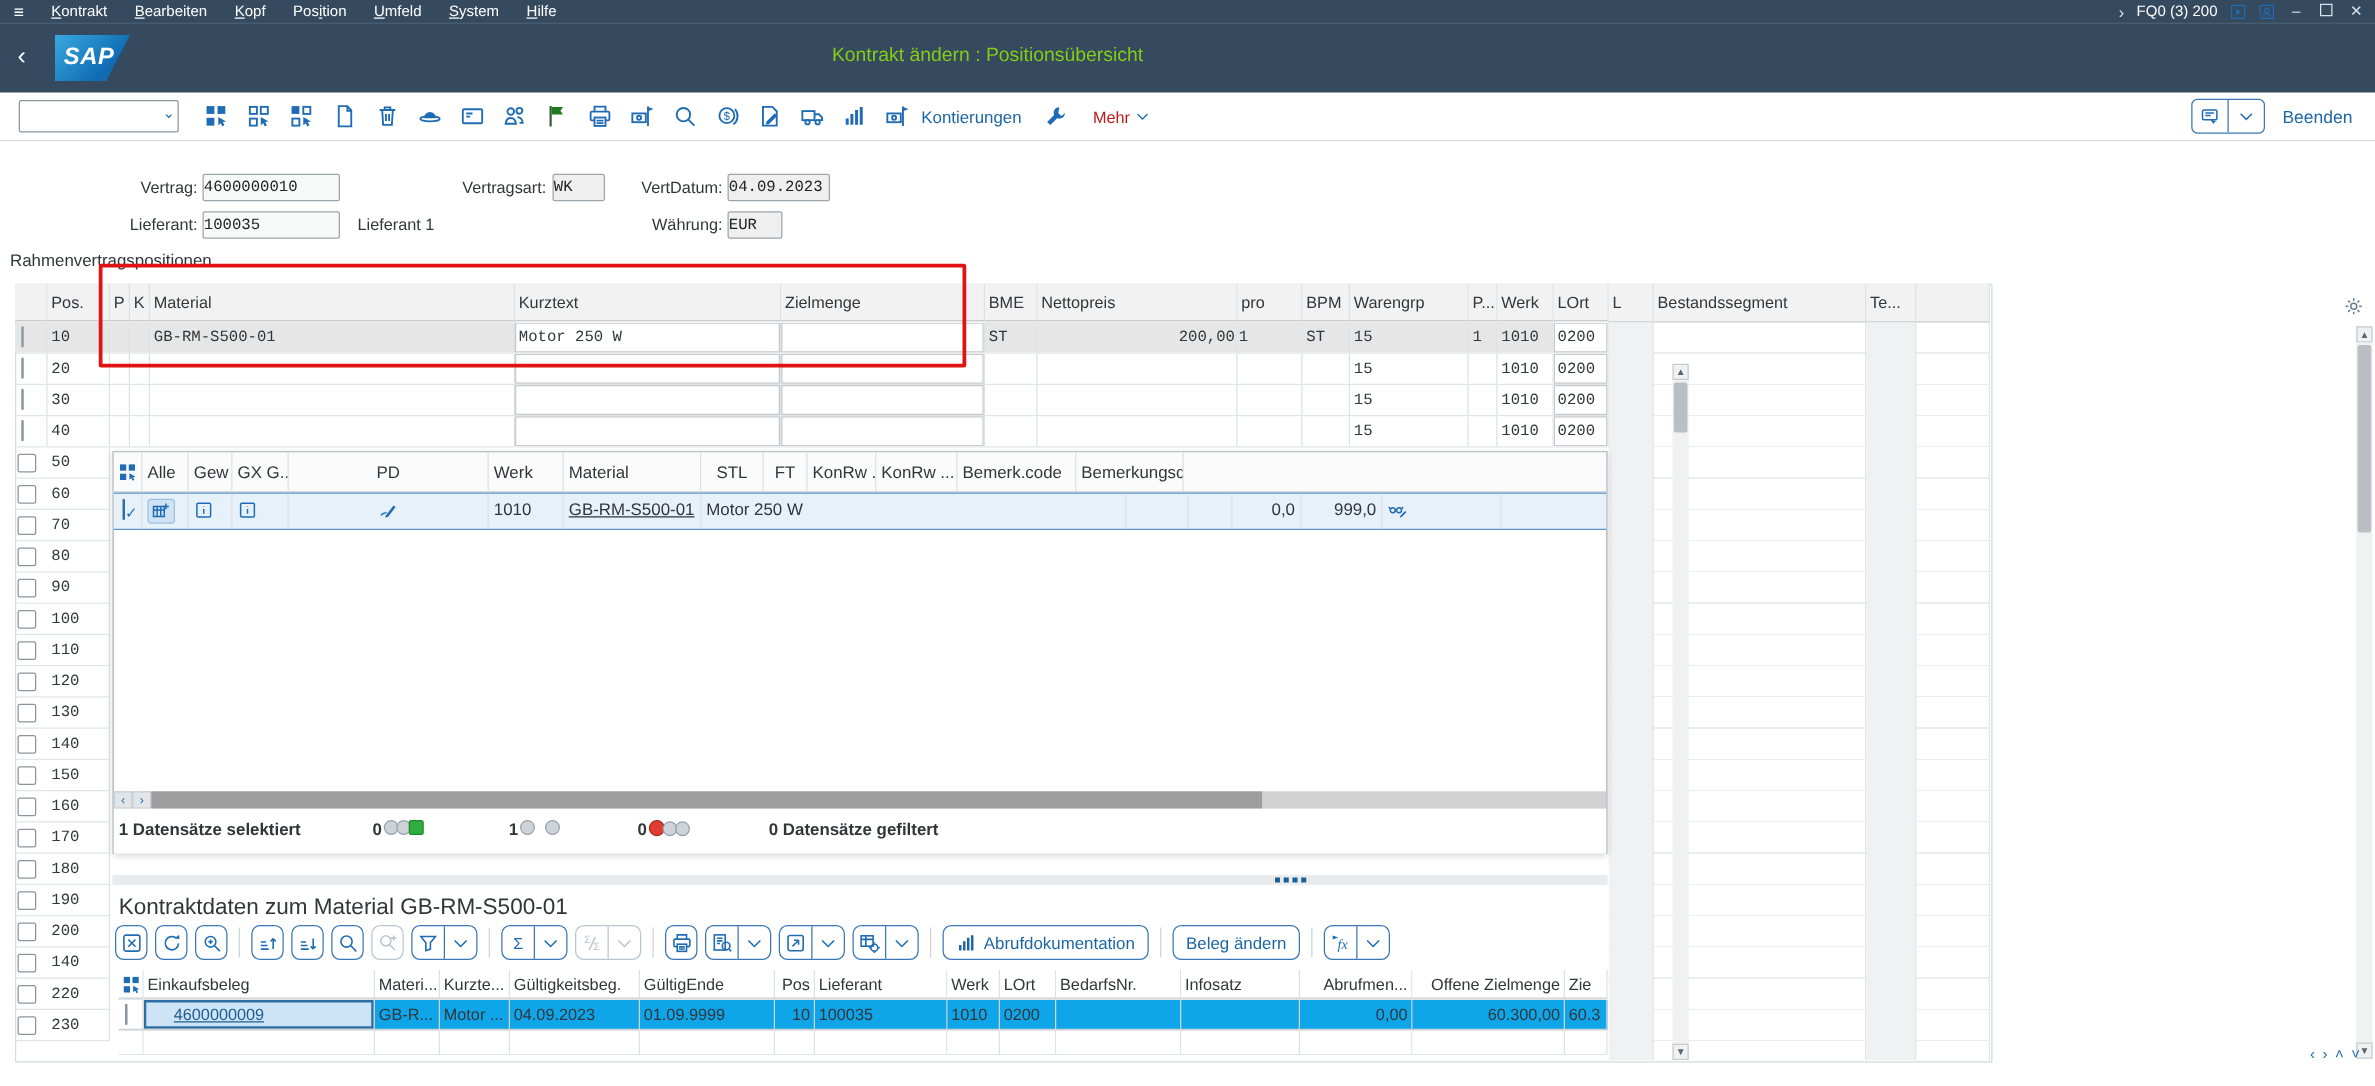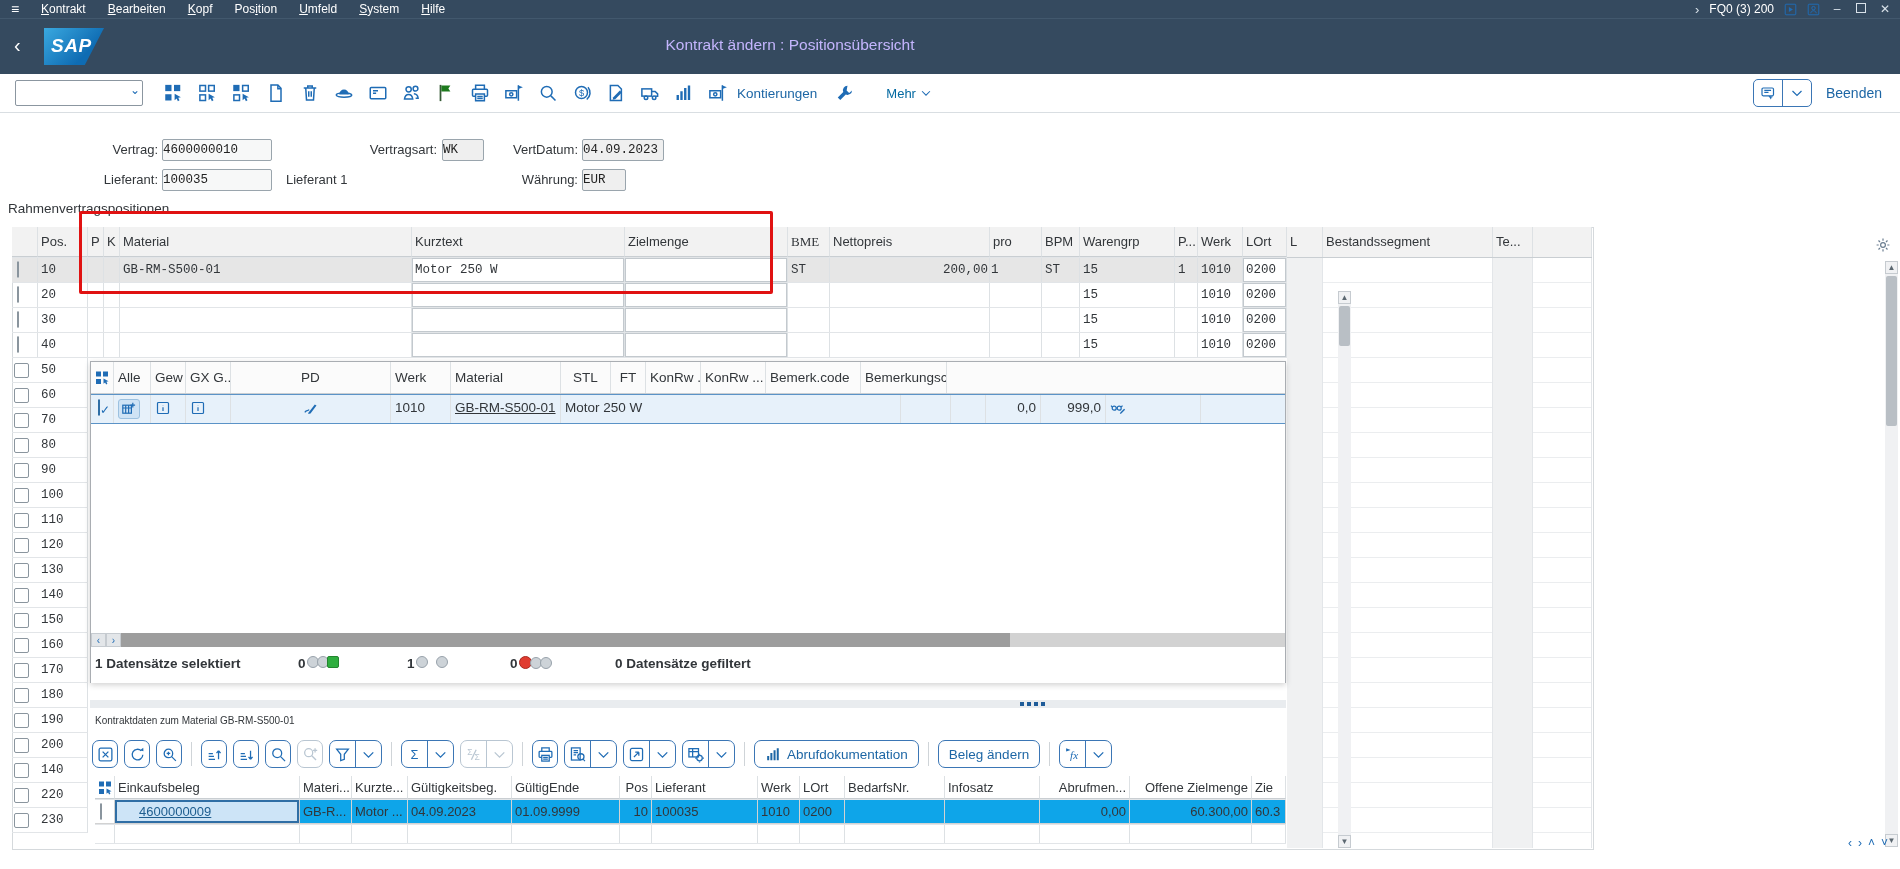--- a/index.html
+++ b/index.html
@@ -22,31 +22,31 @@
 #menubar .wc{color:#d9e2ea;font-size:12px;width:14px;text-align:center;}
 #menubar .sq{width:8px;height:8px;border:1px solid #d9e2ea;display:inline-block;}
 
 #titlebar{position:absolute;left:0;top:19px;width:1900px;height:55px;background:#354a5f;z-index:29;}
 #titlebar .back{position:absolute;left:14px;top:16px;color:#fff;font-size:20px;line-height:20px;cursor:pointer;}
 #logo{position:absolute;left:44px;top:9px;width:60px;height:37px;
   background:linear-gradient(135deg,#3aa9e0 0%,#0f6cb3 70%);
   clip-path:polygon(0 0,100% 0,68% 100%,0 100%);}
 #logo span{position:absolute;left:7px;top:7px;color:#fff;font-weight:bold;font-style:italic;font-size:19px;letter-spacing:.5px;}
 #titlebar .wtitle{position:absolute;left:790px;top:17px;transform:translateX(-50%);
-  color:#c4b5fd;font-size:15.5px;white-space:nowrap;}
+  color:#84cc16;font-size:15.5px;white-space:nowrap;}
 
 #toolbar{position:absolute;left:0;top:74px;width:1900px;height:38px;background:#fff;
   border-bottom:1px solid #d9dee2;display:flex;align-items:center;z-index:28;}
 #toolbar .combo{margin-left:15px;width:126px;height:24px;border:1px solid #8b96a0;border-radius:2px;
   background:#fff;position:relative;}
 #toolbar .combo input{position:absolute;left:2px;top:1px;width:100px;height:20px;border:none;outline:none;font-size:12px;}
 #toolbar .combo .cv{position:absolute;right:2px;top:2px;color:#1f6cb5;font-size:12px;}
 #toolbar .tico{margin:0 7px;cursor:pointer;}
 #toolbar .tlabel{color:#1d66a5;font-size:13.5px;margin:0 4px 0 2px;cursor:pointer;white-space:nowrap;}
-#toolbar .mehr{display:flex;align-items:center;color:#0369a1;margin-left:24px;cursor:pointer;text-align:center;}
+#toolbar .mehr{display:flex;align-items:center;color:#b91c1c;margin-left:12px;cursor:pointer;text-align:center;}
 #toolbar .mehr svg{width:14px;height:14px;margin-left:3px;}
 #toolbar .right{margin-left:auto;display:flex;align-items:center;gap:14px;padding-right:18px;}
 .splitbtn{display:flex;border:1px solid #3b76b5;border-radius:5px;height:26px;overflow:hidden;}
 .splitbtn .half{display:flex;align-items:center;justify-content:center;width:28px;color:#1f6cb5;cursor:pointer;}
 .splitbtn .half+ .half{border-left:1px solid #3b76b5;}
 .splitbtn svg{width:16px;height:16px;}
 #toolbar .beenden{color:#1d66a5;font-size:14px;cursor:pointer;}
 
 .flabel{position:absolute;height:22px;line-height:22px;text-align:right;font-size:13px;color:#32363a;}
 .ffield{position:absolute;height:20px;border:1px solid #9aa5ad;border-radius:2px;background:#f7f8f8;
@@ -104,21 +104,21 @@
 .tl i.g{background:#2fae3f;border-color:#23862f;border-radius:2px;}
 .tl i.y{width:0;height:0;background:none;border:none;border-left:6px solid transparent;border-right:6px solid transparent;
   border-bottom:11px solid #edcココ530;border-bottom-color:#e8c430;border-radius:0;}
 .tl i.r{background:#e03c31;border-color:#a8281f;width:11px;height:11px;}
 
 #splitter{position:absolute;left:90px;top:700px;width:1196px;height:8px;background:#e9ecef;z-index:6;}
 #splitter .dots{position:absolute;left:930px;top:2px;display:flex;gap:3px;}
 #splitter .dots i{width:4px;height:4px;background:#1f5c99;display:inline-block;}
 
 #contract{position:absolute;left:90px;top:708px;width:1196px;height:140px;background:#fff;z-index:5;}
-#contract .ctitle{position:absolute;left:5px;top:7px;font-size:10px;color:#32363a;}
+#contract .ctitle{position:absolute;left:5px;top:7px;font-size:18px;color:#32363a;}
 #alvbar{position:absolute;left:2px;top:30px;display:flex;align-items:center;gap:6px;height:32px;}
 .abtn{height:28px;min-width:26px;border:1.5px solid #3b76b5;border-radius:7px;background:#fff;
   display:flex;align-items:center;justify-content:center;color:#1f6cb5;cursor:pointer;box-sizing:border-box;}
 .abtn svg{width:17px;height:17px;}
 .abtn.disabled{border-color:#b9c6d2;color:#b9c6d2;cursor:default;}
 .abtn.split{padding:0;}
 .abtn.split .p1{padding:0 4px;display:flex;align-items:center;height:100%;}
 .abtn.split .p2{border-left:1.5px solid #3b76b5;padding:0 4px;display:flex;align-items:center;height:100%;}
 .abtn.split.disabled .p2{border-left-color:#b9c6d2;}
 .abtn.wide{padding:0 10px;font-size:13.5px;color:#1d66a5;gap:5px;white-space:nowrap;}
@@ -370,21 +370,21 @@
   <div id="tableFrame"></div>
   <div id="posTable">
       <div class="trow thead">
         <div class="tc" style="width: 26px; flex: 0 0 26px;"></div>
         <div class="tc" style="width: 50px; flex: 0 0 50px;">Pos.</div>
         <div class="tc" style="width: 16px; flex: 0 0 16px;">P</div>
         <div class="tc" style="width: 16px; flex: 0 0 16px;">K</div>
         <div class="tc" style="width: 292px; flex: 0 0 292px;">Material</div>
         <div class="tc" style="width: 213px; flex: 0 0 213px;">Kurztext</div>
         <div class="tc" style="width: 163px; flex: 0 0 163px;">Zielmenge</div>
-        <div class="tc" style="width: 42px; flex: 0 0 42px; font-family: Liberation Serif, serif;">BME</div>
+        <div class="tc" style="width: 42px; flex: 0 0 42px;">BME</div>
         <div class="tc" style="width: 160px; flex: 0 0 160px;">Nettopreis</div>
         <div class="tc" style="width: 52px; flex: 0 0 52px;">pro</div>
         <div class="tc" style="width: 38px; flex: 0 0 38px;">BPM</div>
         <div class="tc" style="width: 95px; flex: 0 0 95px;">Warengrp</div>
         <div class="tc" style="width: 23px; flex: 0 0 23px;">P...</div>
         <div class="tc" style="width: 45px; flex: 0 0 45px;">Werk</div>
         <div class="tc" style="width: 44px; flex: 0 0 44px;">LOrt</div>
       </div>
       <div class="trow row-sel">
         <div class="tc" style="flex: 0 0 26px; width: 26px;"><span class="cbx"></span></div>

